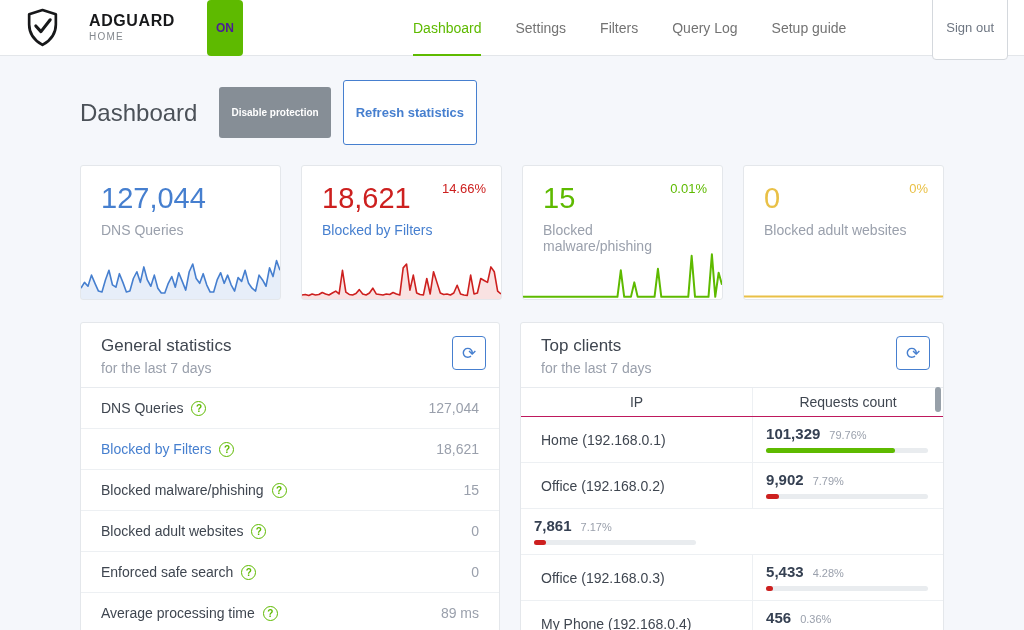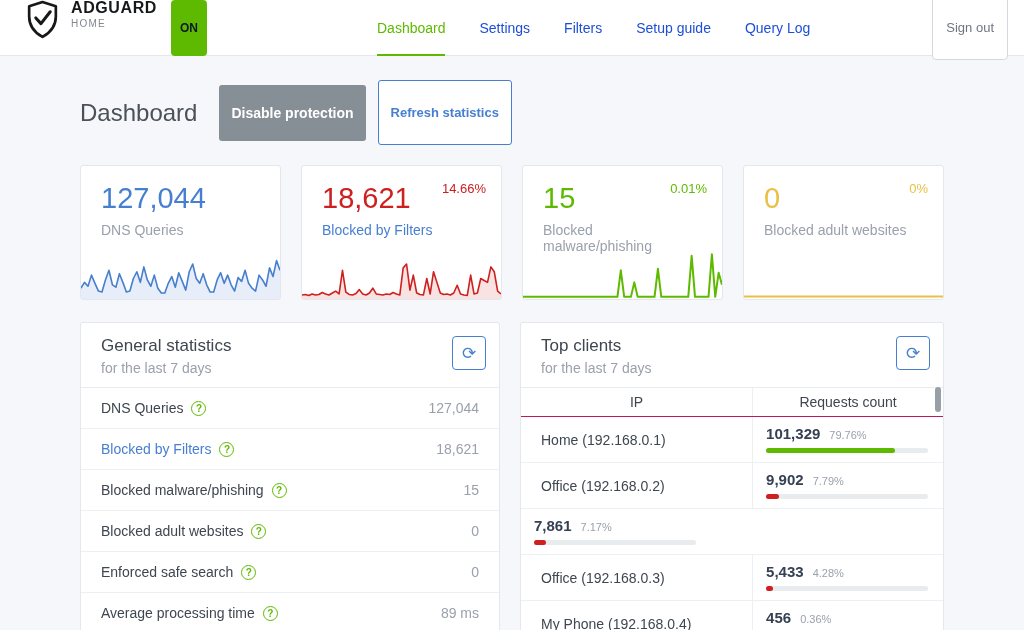--- a/index.html
+++ b/index.html
@@ -9,48 +9,48 @@
     background:#f5f7fb;
     font-family:"Liberation Sans","DejaVu Sans",sans-serif;
     color:#3f4650;
   }
 
   
   .topbar {
     height:56px; background:#fff; border-bottom:1px solid #e3e6ea;
     display:flex; align-items:center; padding:0 16px 0 24px;
   }
-  .brand { display:flex; align-items:flex-start; }
+  .brand { display:flex; align-items:center;gap:18px; }
   .shield { width:37px; height:39px; margin-right:10px; }
   .brand-text { line-height:1; }
   .brand-title { font-weight:bold; font-size:16px; letter-spacing:.6px; color:#17181a; }
   .brand-sub { font-size:10px; color:#83888e; letter-spacing:1.2px; margin-top:3px; }
   .on-badge {
-    background:#5eba00; color:#0f172a; font-size:12px; font-weight:bold;
+    background:#5eba00; color:#4c1d95; font-size:12px; font-weight:bold;
     padding:21px 9px; border-radius:4px; margin-left:14px;
   }
   .nav { display:flex; gap:34px; margin:0 auto 0 170px; height:56px; }
   .nav-item {
-    display:flex; align-items:center; height:56px; font-size:14px; color:#1d4ed8;
+    display:flex; align-items:center; height:56px; font-size:14px; color:#737373;
     cursor:pointer; border-bottom:2px solid transparent; padding-top:2px;
   }
   .nav-item.active { color:#5eba00; border-bottom-color:#5eba00; }
   .signout-btn {
     background:#fff; border:1px solid #d4d8dd; color:#6e7682; font-size:13px;
     border-radius:4px; padding:24px 13px; cursor:pointer;
     font-family:inherit;
   }
 
   
   .container { width:864px; margin:0 auto; padding-top:24px; }
   .page-head { display:flex; align-items:center; }
   .page-title { font-size:24px; font-weight:400; color:#4b5158; margin:0 22px 0 0; }
   .btn-gray {
     background:#868e96; color:#fff; border:none; border-radius:3px;
-    font-size:14px; font-weight:bold; padding:20px 12px; margin-right:12px;
+    font-size:10px; font-weight:bold; padding:20px 12px; margin-right:12px;
     cursor:pointer; font-family:inherit;
   }
   .btn-outline-blue {
     background:#fff; color:#467fcf; border:1px solid #467fcf; border-radius:3px;
     font-size:13px; font-weight:bold; padding:24px 12px; cursor:pointer;
     font-family:inherit;
   }
 
   
   .cards { display:flex; gap:20px; margin-top:20px; }
@@ -131,22 +131,22 @@
       <div class="brand-title">ADGUARD</div>
       <div class="brand-sub">HOME</div>
     </div>
     <span class="on-badge">ON</span>
   </div>
 
   <nav class="nav">
     <a class="nav-item active">Dashboard</a>
     <a class="nav-item">Settings</a>
     <a class="nav-item">Filters</a>
+    <a class="nav-item">Query Log</a>
     <a class="nav-item">Setup guide</a>
-    <a class="nav-item">Query Log</a>
   </nav>
 
   <button class="signout-btn">Sign out</button>
 </div>
 
 <div class="container">
 
   <div class="page-head">
     <h1 class="page-title">Dashboard</h1>
     <button class="btn-gray">Disable protection</button>

